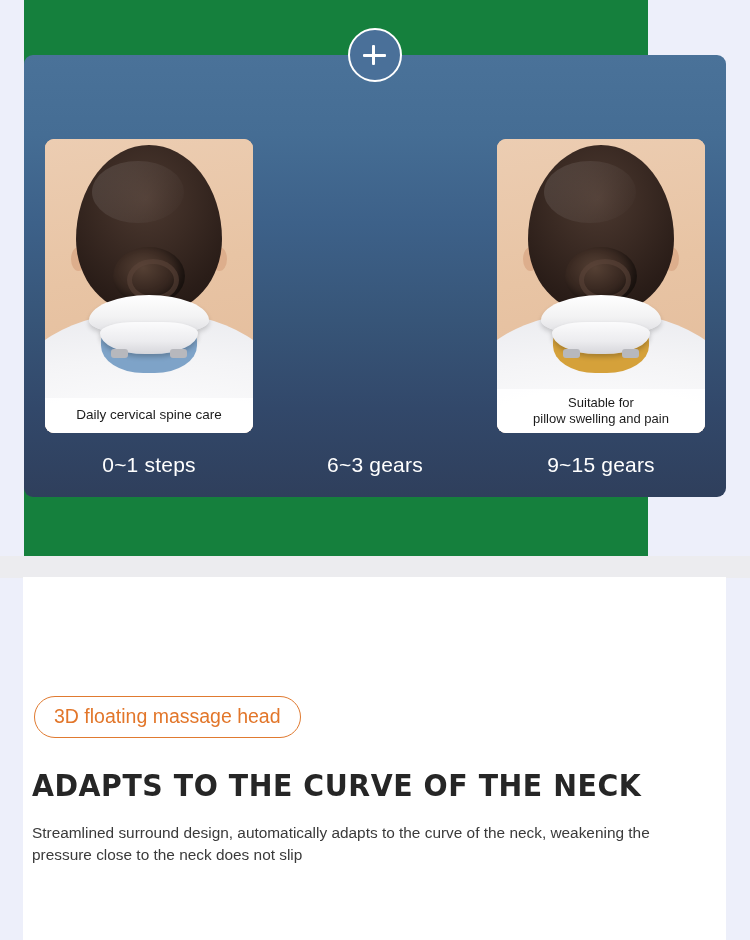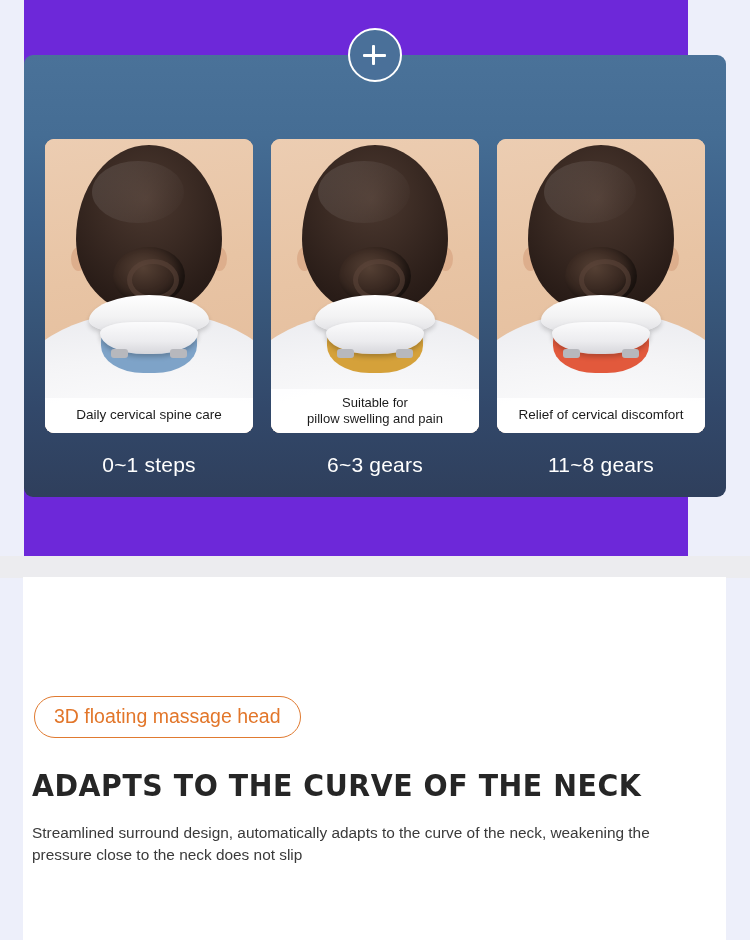--- a/index.html
+++ b/index.html
@@ -7,22 +7,21 @@
     width:750px;height:940px;
     background:#edeffa;
     font-family:"Liberation Sans", sans-serif;
     overflow:hidden;
     position:relative;
   }
 
   
   .section-top{
     position:absolute;left:24px;top:0;width:624px;height:556px;
-    background:#6d28d9;
-    padding-left:40px;
+    background:#15803d;
   }
   .blue-card{
     position:absolute;left:0px;top:55px;width:702px;height:442px;
     border-radius:9px;
     background:linear-gradient(180deg,#4a7299 0%,#456d94 18%,#3d6189 38%,#375578 60%,#32486a 80%,#2f3f5c 100%);
     overflow:hidden;
   }
   .plus-btn{
     position:absolute;left:351px;top:28px;
     width:54px;height:54px;margin-left:-27px;
@@ -221,46 +220,27 @@
             <div class="pad l"></div>
             <div class="pad r"></div>
           </div>
         </div>
         <div class="caption two-line">
           <div>Suitable for</div>
           <div>pillow swelling and pain</div>
         </div>
       </div>
 
-      <div class="photo-card">
-        <div class="photo">
-          <div class="bg-wall"></div>
-          <div class="ear l"></div>
-          <div class="ear r"></div>
-          <div class="neck"></div>
-          <div class="shirt"></div>
-          <div class="collar" id="collar-2" style="background: rgb(226, 89, 60);"></div>
-          <div class="hair"></div>
-          <div class="bun"></div>
-          <div class="device">
-            <div class="ring-top"></div>
-            <div class="ring-bot"></div>
-            <div class="pad l"></div>
-            <div class="pad r"></div>
-          </div>
-        </div>
-        <div class="caption">Relief of cervical discomfort</div>
-      </div>
 
     </div>
 
     <div class="gear-row">
       <div class="gear-label">0~1 steps</div>
       <div class="gear-label">6~3 gears</div>
-      <div class="gear-label">11~8 gears</div>
+      <div class="gear-label">9~15 gears</div>
     </div>
 
   </div>
 
   <div class="plus-btn">
     <span class="bar-h"></span>
     <span class="bar-v"></span>
   </div>
 
 </div>

